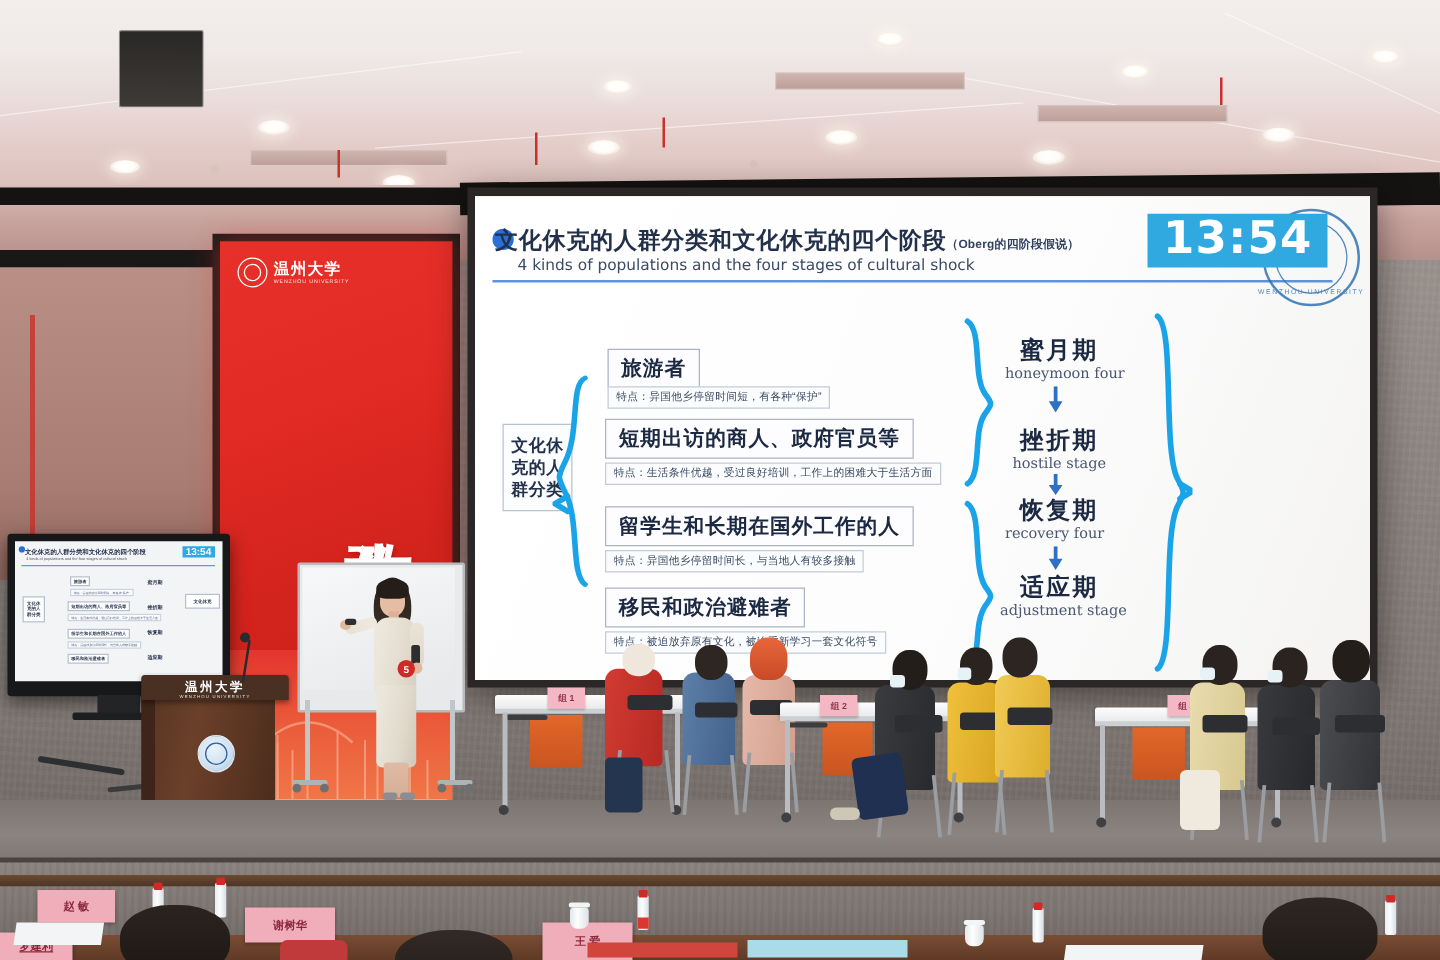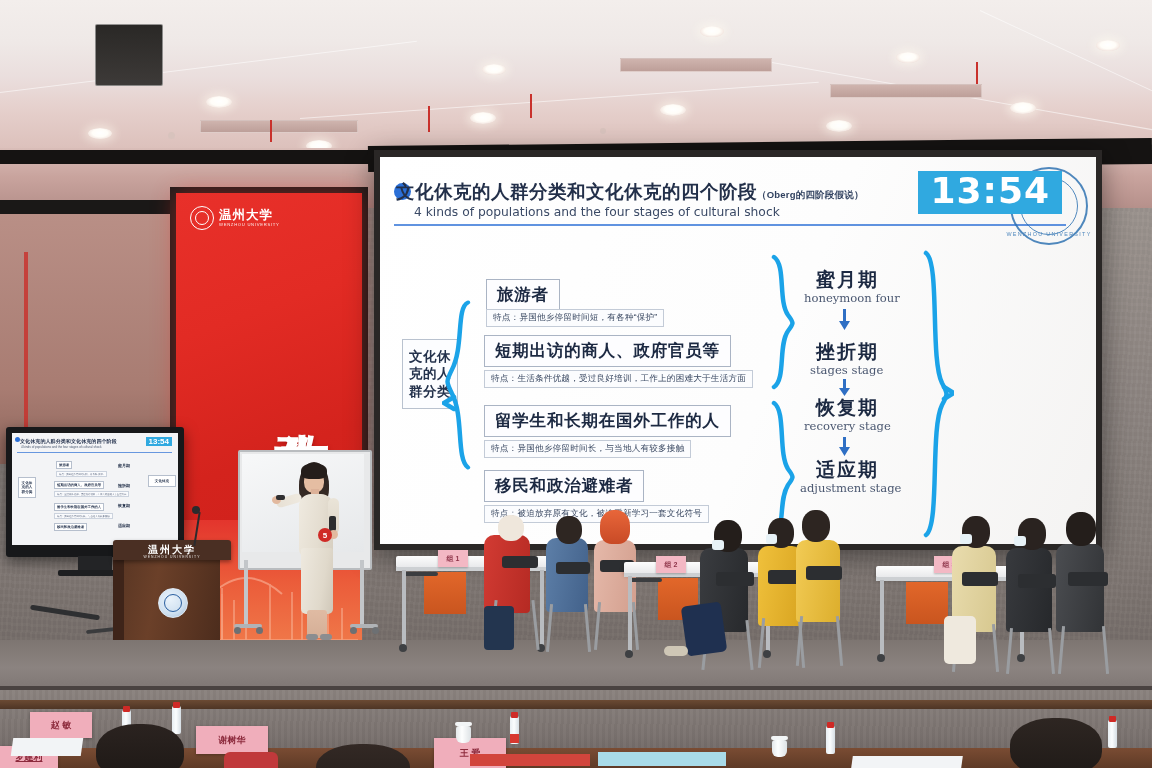--- a/index.html
+++ b/index.html
@@ -295,27 +295,27 @@
       <path class="brace" d="M6 150 C18 158 10 200 20 216 C26 224 26 224 20 232 C10 248 18 274 6 282"></path>
     </svg>
 
     <div class="stage-cn" style="left:436px;top:110px;">蜜月期</div>
     <div class="stage-en" style="left:424px;top:134px;">honeymoon four</div>
     <svg class="abs arrow-dn" style="left:458px;top:152px;height:22px;" viewBox="0 0 13 22">
       <path d="M5 0 h3 v12 h4 L6.5 21 L1 12 h4 z" fill="#2f6fc4"></path>
     </svg>
 
     <div class="stage-cn" style="left:436px;top:182px;">挫折期</div>
-    <div class="stage-en" style="left:430px;top:206px;">stages stage</div>
+    <div class="stage-en" style="left:430px;top:206px;">hostile stage</div>
     <svg class="abs arrow-dn" style="left:458px;top:222px;height:18px;" viewBox="0 0 13 18">
       <path d="M5 0 h3 v9 h4 L6.5 17 L1 9 h4 z" fill="#2f6fc4"></path>
     </svg>
 
     <div class="stage-cn" style="left:436px;top:238px;">恢复期</div>
-    <div class="stage-en" style="left:424px;top:262px;">recovery stage</div>
+    <div class="stage-en" style="left:424px;top:262px;">recovery four</div>
     <svg class="abs arrow-dn" style="left:458px;top:280px;height:20px;" viewBox="0 0 13 20">
       <path d="M5 0 h3 v10 h4 L6.5 19 L1 10 h4 z" fill="#2f6fc4"></path>
     </svg>
 
     <div class="stage-cn" style="left:436px;top:300px;">适应期</div>
     <div class="stage-en" style="left:420px;top:324px;">adjustment stage</div>
 
     <svg class="abs" style="left:540px;top:92px;width:34px;height:290px;" viewBox="0 0 34 290">
       <path class="brace" d="M6 4 C20 14 10 110 22 134 C28 145 28 145 22 156 C10 180 20 276 6 286"></path>
       <path class="brace" d="M24 138 L34 144 L24 150"></path>

